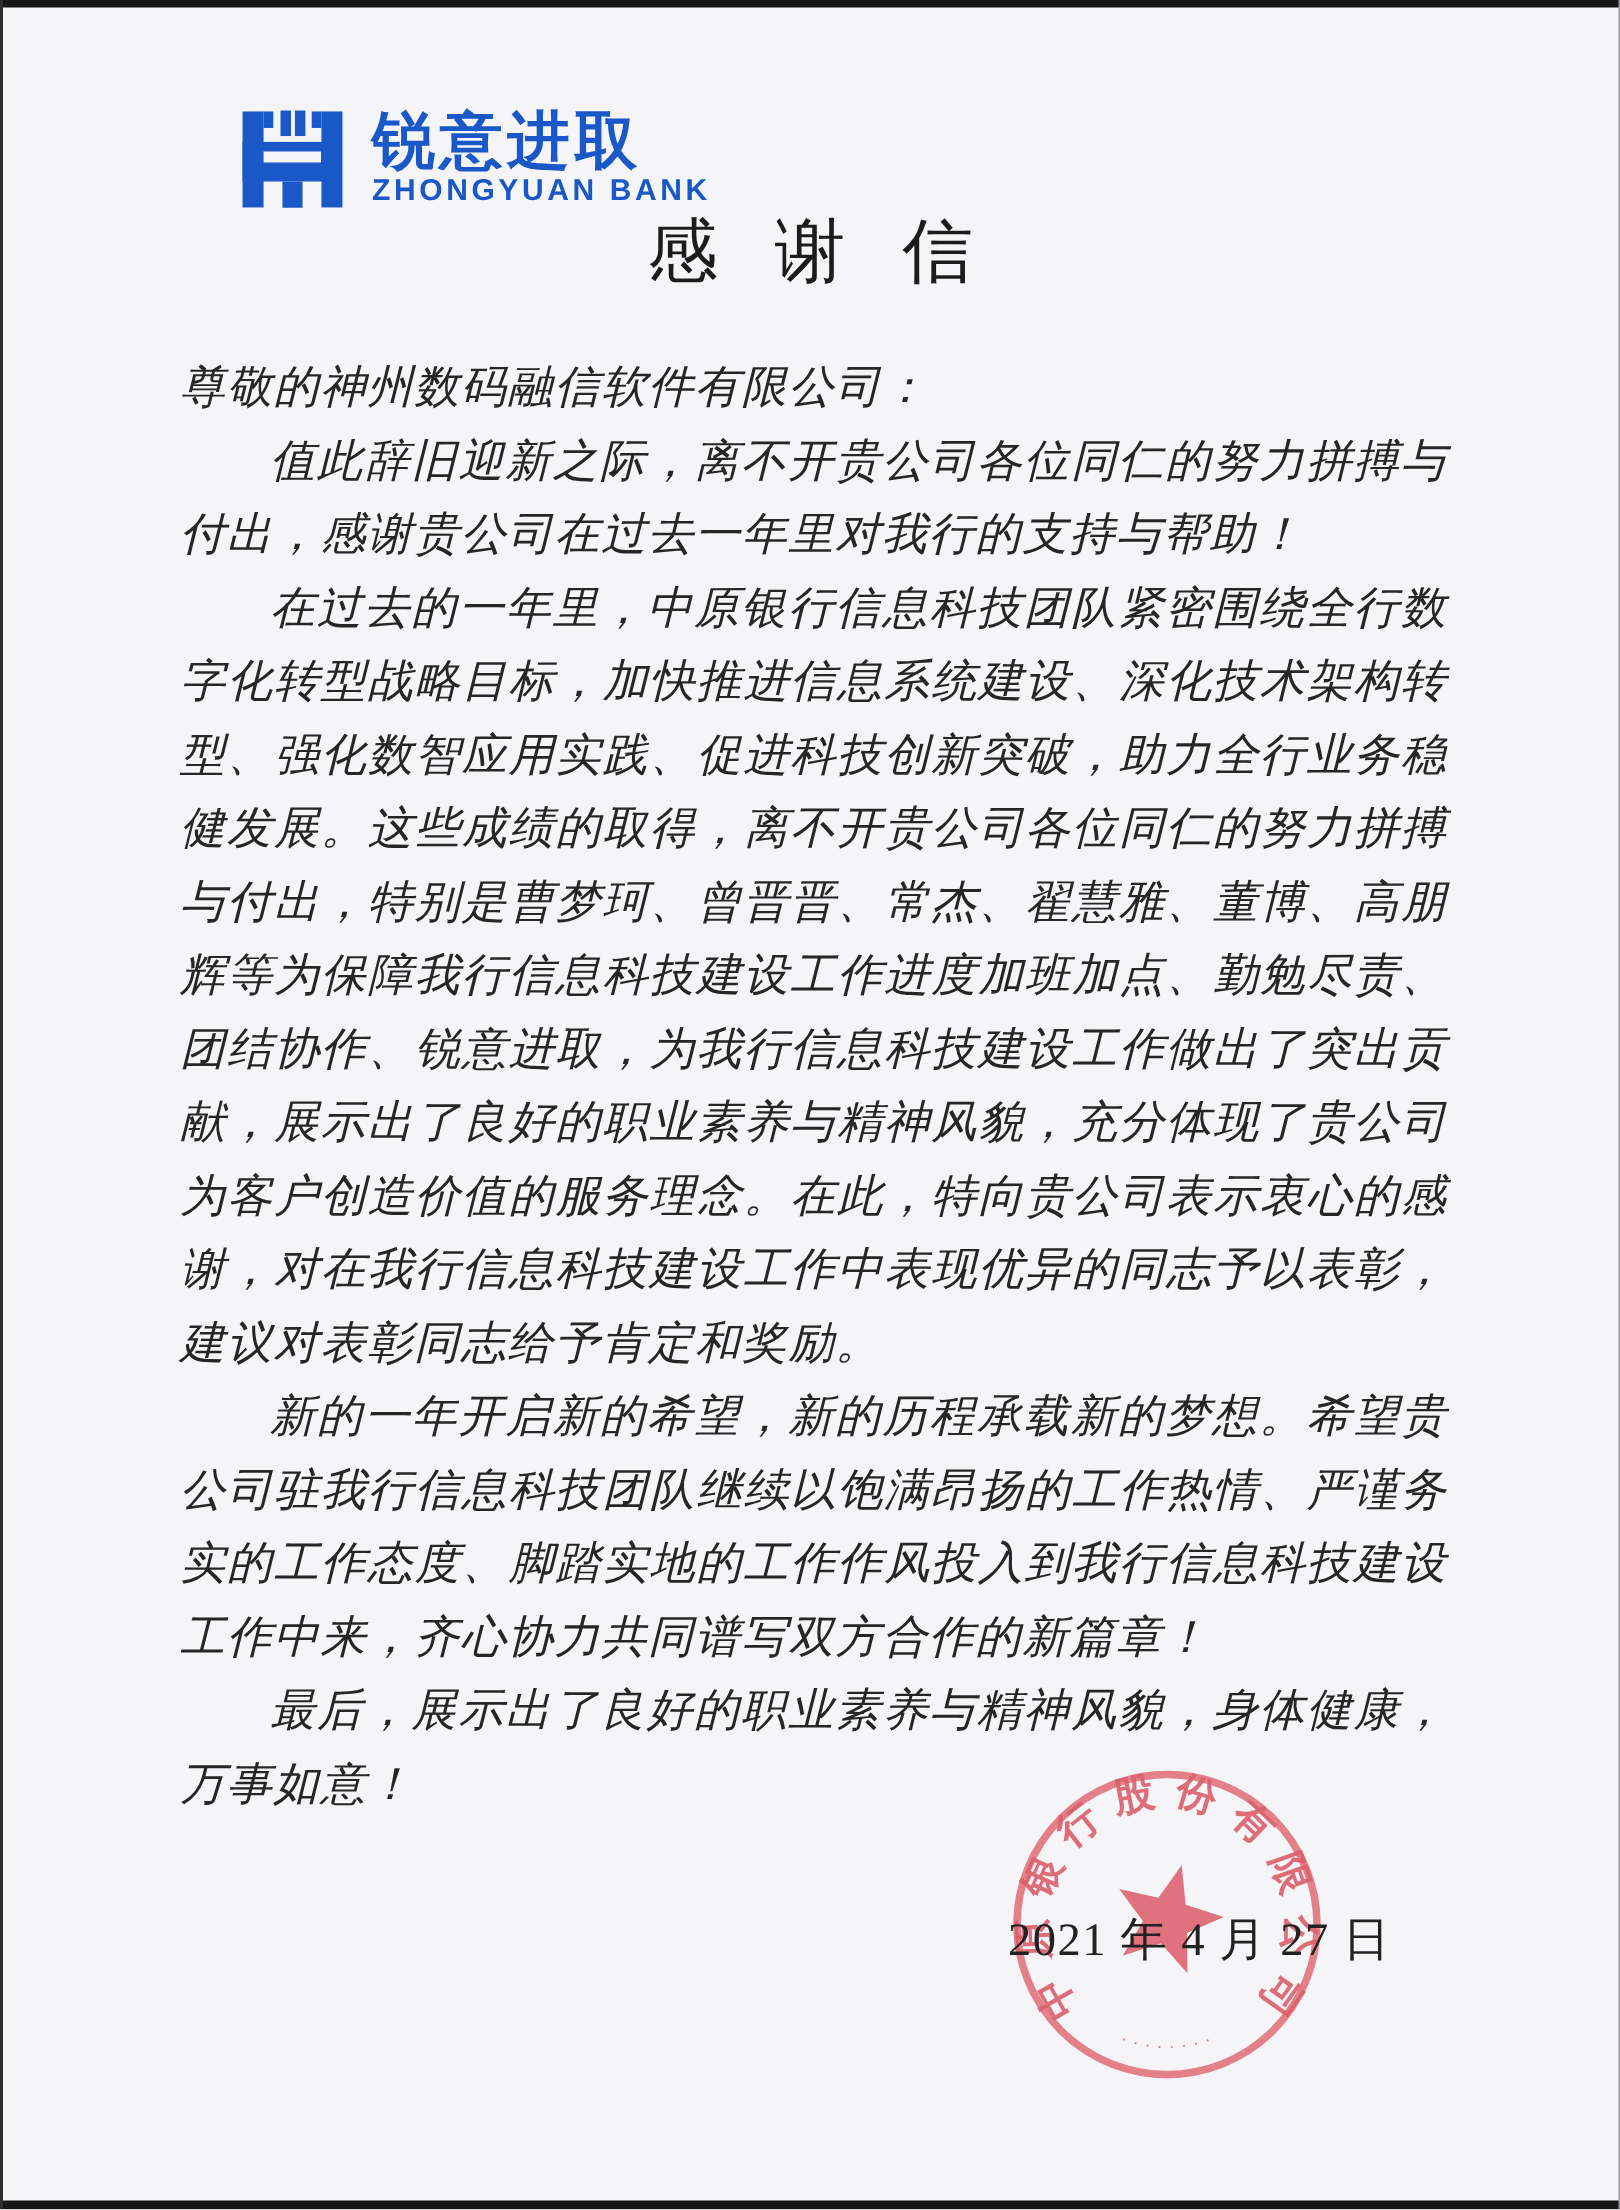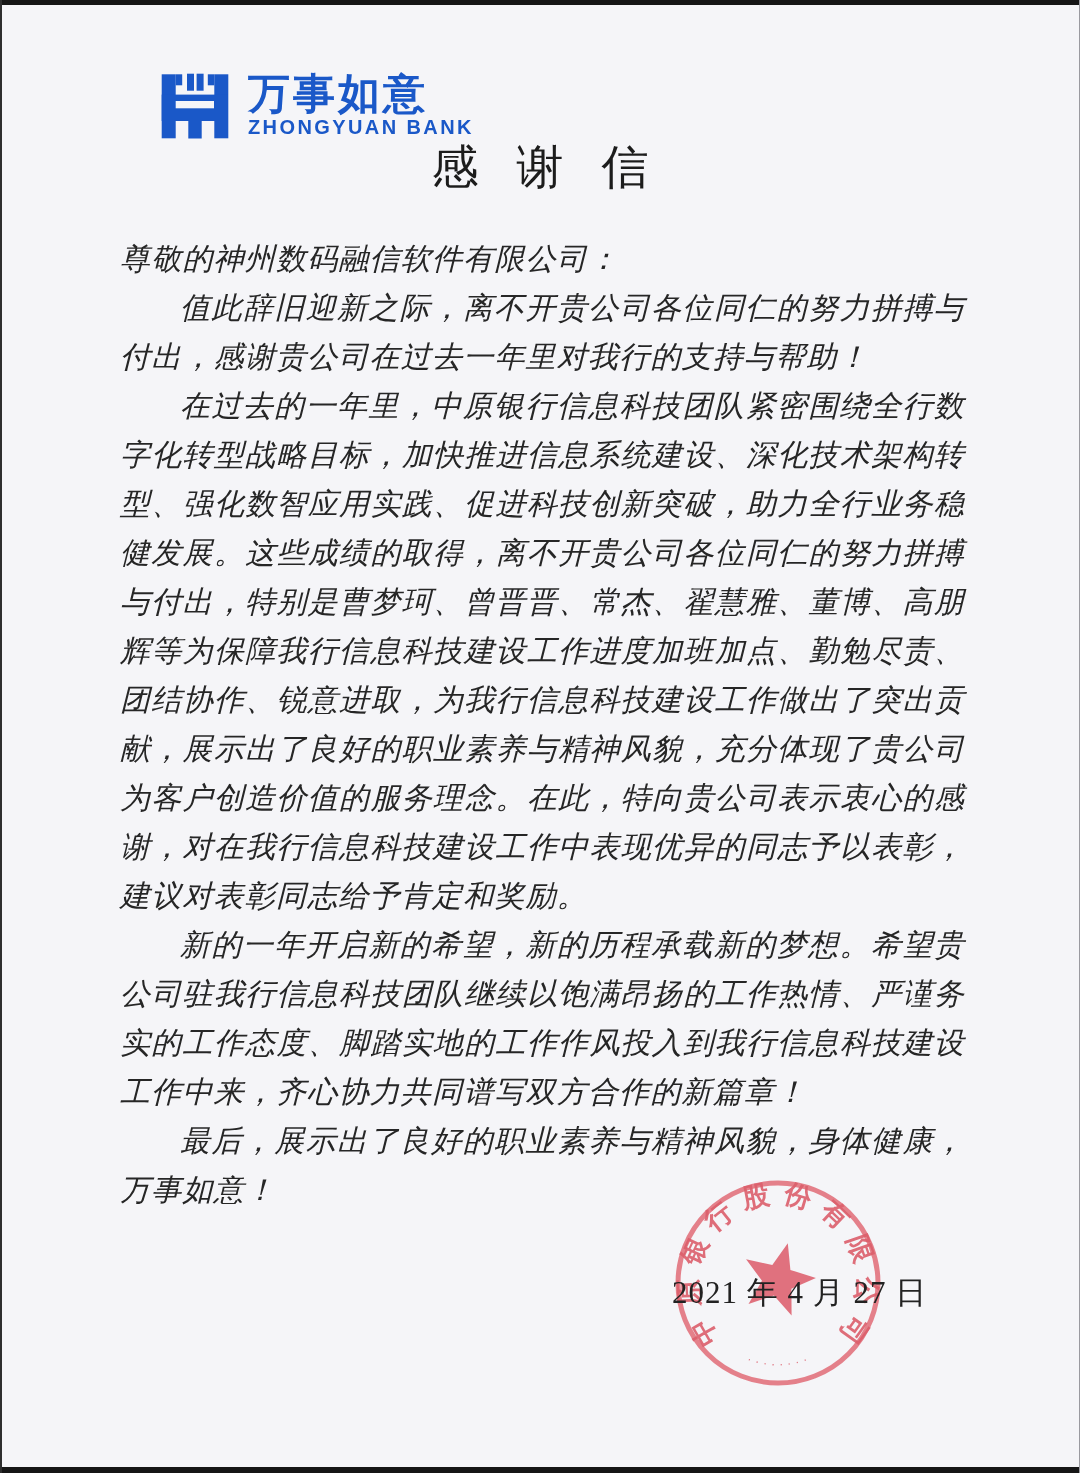--- a/index.html
+++ b/index.html
@@ -90,21 +90,21 @@
 
           <rect x="1.7" y="22.6" width="66.3" height="26.4"></rect>
 
           <rect x="28.3" y="49" width="13.4" height="17.5"></rect>
         </g>
 
         <rect x="15.7" y="29" width="38.3" height="7.3" fill="#f5f5f8"></rect>
       </svg>
     </span>
     <span class="logo-text">
-      <div class="logo-cn">万事如意</div>
+      <div class="logo-cn">锐意进取</div>
       <div class="logo-en">ZHONGYUAN BANK</div>
     </span>
   </div>
 
   <div class="letter-title">感谢信</div>
 
   <div class="body-text">
     <p class="salutation">尊敬的神州数码融信软件有限公司：</p>
     <p>值此辞旧迎新之际，离不开贵公司各位同仁的努力拼搏与付出，感谢贵公司在过去一年里对我行的支持与帮助！</p>
     <p>在过去的一年里，中原银行信息科技团队紧密围绕全行数字化转型战略目标，加快推进信息系统建设、深化技术架构转型、强化数智应用实践、促进科技创新突破，助力全行业务稳健发展。这些成绩的取得，离不开贵公司各位同仁的努力拼搏与付出，特别是曹梦珂、曾晋晋、常杰、翟慧雅、董博、高朋辉等为保障我行信息科技建设工作进度加班加点、勤勉尽责、团结协作、锐意进取，为我行信息科技建设工作做出了突出贡献，展示出了良好的职业素养与精神风貌，充分体现了贵公司为客户创造价值的服务理念。在此，特向贵公司表示衷心的感谢，对在我行信息科技建设工作中表现优异的同志予以表彰，建议对表彰同志给予肯定和奖励。</p>

